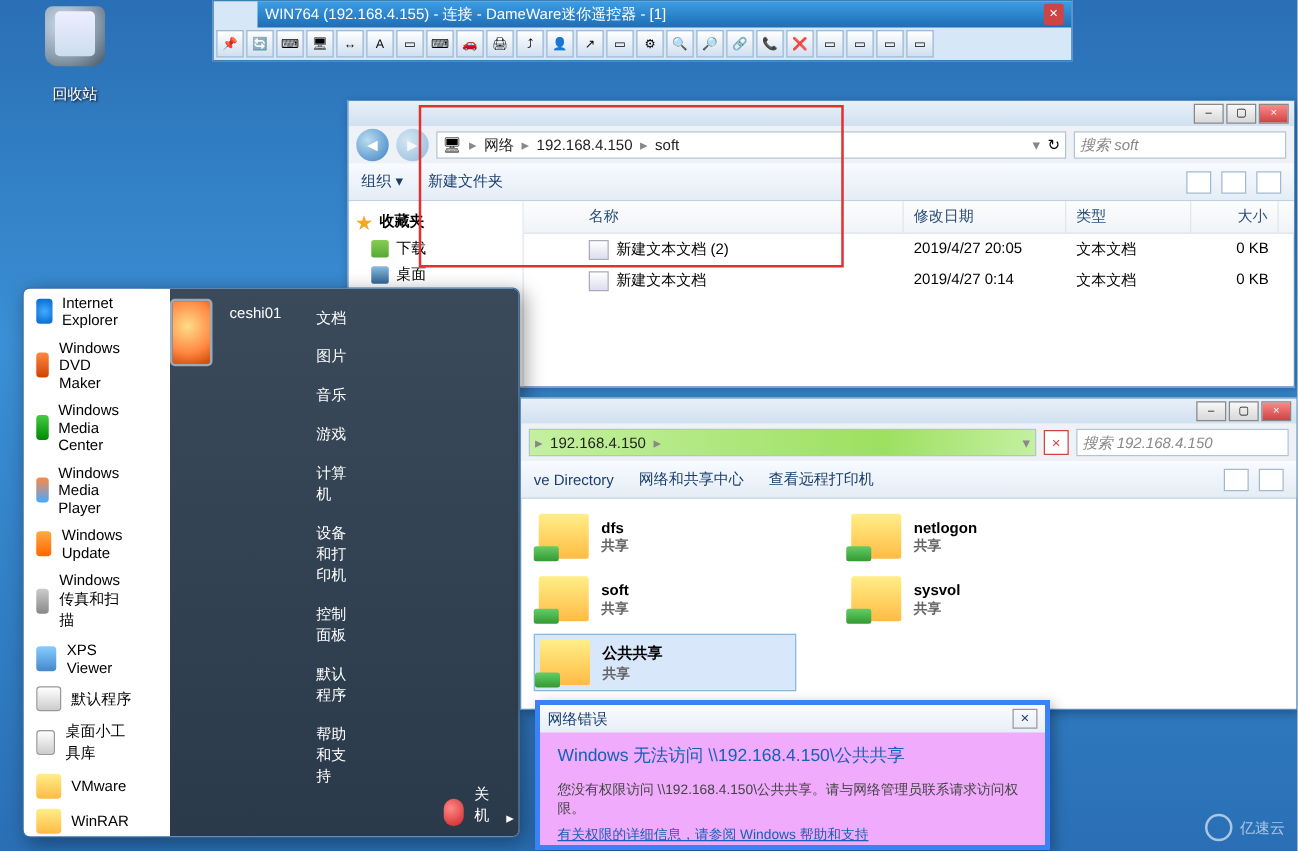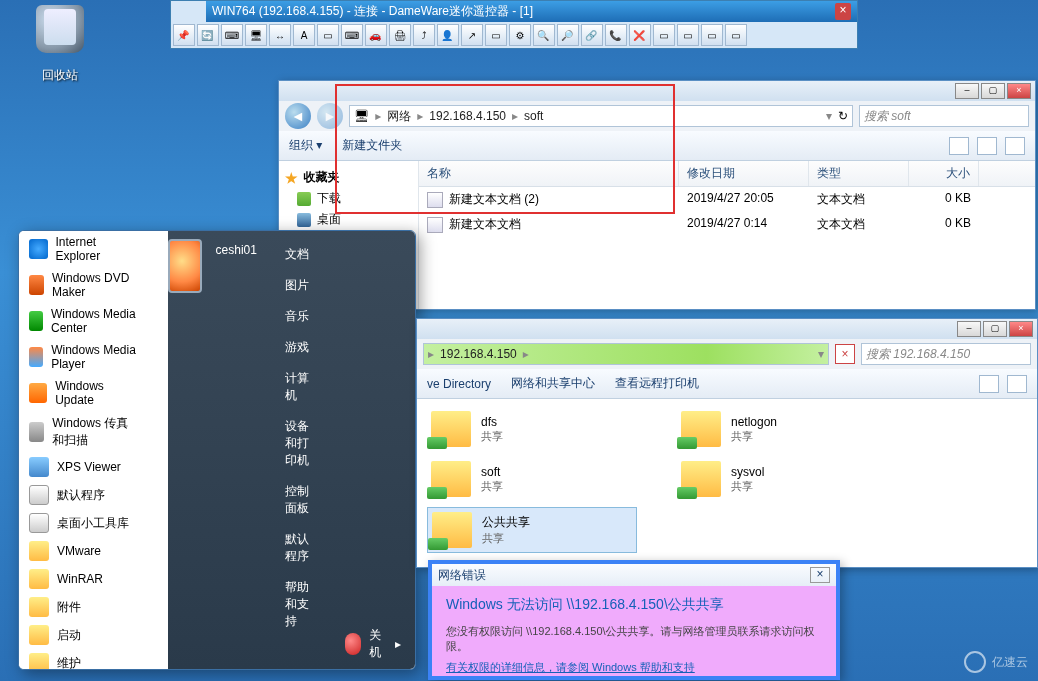--- a/index.html
+++ b/index.html
@@ -37,21 +37,21 @@
 .explbody { display:flex; height:calc(100% - 80px); }
 .navpane { width:140px; background:#fff; border-right:1px solid #e0e6ec; padding:6px 4px; }
 .navitem { display:flex; align-items:center; gap:6px; padding:2px 2px 2px 14px; cursor:pointer; }
 .navitem .star{color:#f5a623;font-size:14px;}
 .navitem .dl{width:14px;height:14px;background:linear-gradient(#8c5,#5a3);border-radius:2px;}
 .navitem .dk{width:14px;height:14px;background:linear-gradient(#8bd,#369);border-radius:2px;}
 .navhead{padding:2px;font-weight:bold;}
 .filelist { flex:1; }
 .flhdr { display:flex; background:linear-gradient(#fdfdfd,#f0f3f7); border-bottom:1px solid #d8e0e8; }
 .flhdr .col { padding:4px 8px; border-right:1px solid #e0e6ec; color:#2a4f7a; cursor:pointer;}
-.c-name{width:260px;} .c-date{width:130px;} .c-type{width:100px;} .c-size{width:70px;text-align:right;}
+.c-name{width:260px;margin-left:44px;} .c-date{width:130px;} .c-type{width:100px;} .c-size{width:70px;text-align:right;}
 .flrow { display:flex; padding:2px 0; cursor:pointer; }
 .flrow .cell{padding:2px 8px;}
 .flrow .ico{width:16px;height:16px;background:linear-gradient(#fff,#dde);border:1px solid #aab;display:inline-block;margin-right:6px;vertical-align:middle;}
 
 
 .redbox{position:absolute;border:2px solid #e03030;pointer-events:none;}
 
 
 .startmenu { position:absolute; top:230px; left:18px; width:398px; height:440px; background:#fff; border:1px solid #3a6fa4; border-radius:6px; box-shadow:4px 4px 16px rgba(0,0,0,.4); display:flex; overflow:hidden;gap:20px;}
 .sm-left { width:258px; background:#fff; display:flex; flex-direction:column; }
@@ -64,29 +64,29 @@
 .sm-ico.mp{background:linear-gradient(#f84,#4af);}
 .sm-ico.wu{background:linear-gradient(#fa4,#f60);}
 .sm-ico.fx{background:linear-gradient(#ccc,#888);}
 .sm-ico.xps{background:linear-gradient(#8cf,#48c);}
 .sm-ico.def{background:linear-gradient(#fff,#ccc);border:1px solid #999;}
 .sm-ico.fold{background:linear-gradient(#fe8,#fb4);}
 .sm-sep{height:1px;background:#e0e6ec;margin:4px 6px;}
 .sm-avatar{width:54px;height:54px;margin:0 auto 8px;background:radial-gradient(circle at 40% 40%,#fd8,#f84 60%,#c40);border:2px solid #9ab;border-radius:4px;}
 .sm-user{text-align:left;padding:4px 14px;color:#fff;}
 .sm-ritem{padding:7px 14px;cursor:pointer;}
-.sm-shut{margin-top:auto;display:flex;align-items:center;padding:8px 14px;gap:8px;}
+.sm-shut{margin-top:auto;display:flex;align-items:flex-end;padding:8px 14px;gap:8px;margin-left:42px;}
 .sm-shut .pb{width:22px;height:22px;border-radius:11px;background:radial-gradient(circle at 35% 35%,#f88,#c22);}
 .sm-back{display:flex;align-items:center;gap:8px;padding:6px 10px;cursor:pointer;}
 
 
 .win2 { top:318px; left:416px; width:622px; height:250px; }
 .win2 .addrbox{background:linear-gradient(90deg,#c4f0a0,#9de060 70%,#c4f0a0);}
 .win2 .refx{width:20px;height:20px;background:#fff;border:1px solid #c44;color:#c44;text-align:center;line-height:18px;cursor:pointer;}
-.sharegrid{display:flex;flex-wrap:wrap;padding:8px 10px;gap:6px 40px;}
+.sharegrid{display:flex;flex-wrap:wrap;padding:8px 10px;gap:6px 40px;font-weight:bold;}
 .shareitem{display:flex;align-items:center;gap:10px;width:210px;padding:4px;cursor:pointer;}
 .shareitem.sel{background:#d8e8fa;border:1px solid #8bd;}
 .shareico{width:40px;height:36px;background:linear-gradient(#fe8,#fb4);border-radius:2px;position:relative;}
 .shareico::after{content:"";position:absolute;bottom:-2px;left:-4px;width:20px;height:12px;background:linear-gradient(#6c6,#393);border-radius:2px;}
 .sharename{font-size:12px;}
 .sharesub{color:#666;font-size:11px;}
 
 
 .errdlg { position:absolute; top:560px; left:428px; width:412px; height:120px; background:#f0abfc; border:4px solid #3b82f6; box-shadow:3px 3px 10px rgba(0,0,0,.3);}
 .errdlg .hdr{height:22px;background:linear-gradient(#fafcff,#e6eef7);display:flex;align-items:center;padding:0 6px;color:#1a3f6e;}

